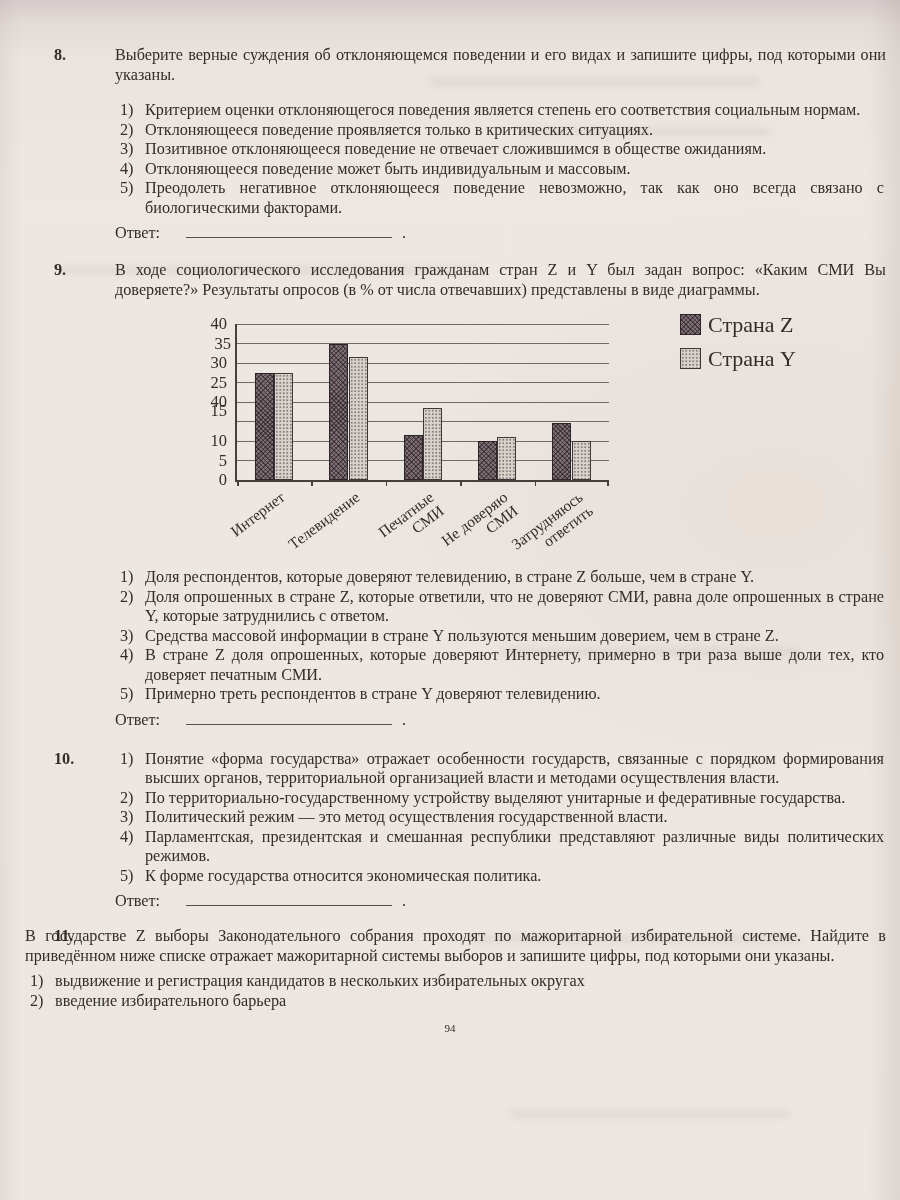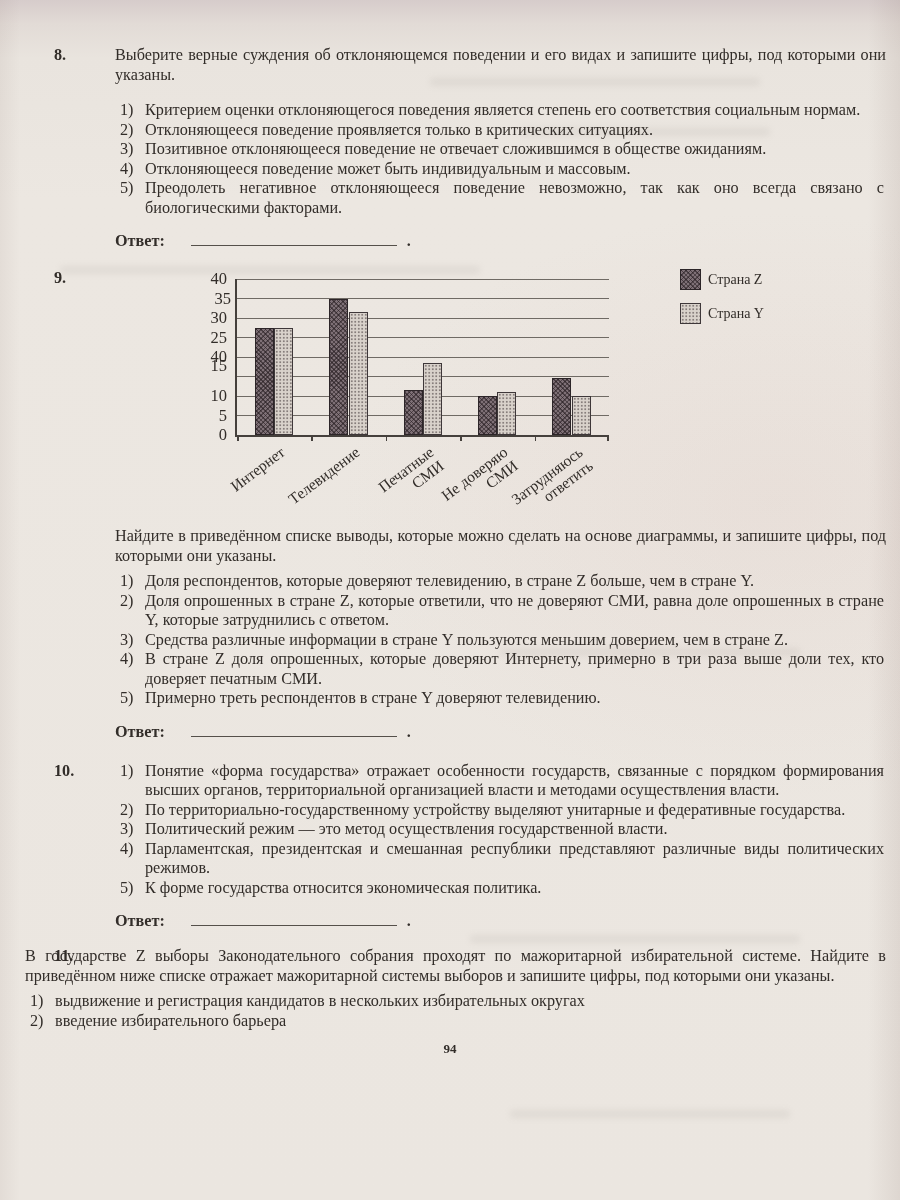--- a/index.html
+++ b/index.html
@@ -21,21 +21,21 @@
   .bleed{position:absolute;background:#9b938d;opacity:0.14;filter:blur(3px);border-radius:3px;}
 
   .question{position:relative;padding:0 14px 0 115px;}
   .qnum{position:absolute;left:54px;top:0;font-weight:bold;}
   .intro,.followup{text-align:justify;}
   .items{margin-top:16px;}
   .items.tight{margin-top:6px;}
   .item{display:flex;}
   .item .mk{flex:0 0 30px;padding-left:5px;box-sizing:border-box;}
   .item .it{flex:1;text-align:justify;padding-right:2px;}
-  .answer{margin-top:14px;height:23px;white-space:nowrap;font-weight:bold;}
+  .answer{margin-top:6px;height:23px;white-space:nowrap;}
   .answer .line{display:inline-block;width:206px;height:13px;border-bottom:1.4px solid #55504a;margin-left:26px;}
   .answer .dot{margin-left:10px;}
 
   
   .chartwrap{position:relative;height:248px;margin-top:14px;}
   .plot{position:absolute;left:120px;top:10px;width:372px;height:156px;
         border-left:2px solid #45403c;border-bottom:2px solid #45403c;}
   .grid{position:absolute;left:0;width:100%;height:1px;background:#6f6a64;}
   .ylab{position:absolute;width:44px;text-align:right;font-size:16.5px;line-height:16px;}
   .tick{position:absolute;width:1.6px;height:6px;background:#45403c;top:100%;}
@@ -47,23 +47,23 @@
       border:1px solid #2c2528;}
   .sY{background-color:#d9d2cb;
       background-image:radial-gradient(rgba(66,56,58,0.55) 0.7px, rgba(0,0,0,0) 1.1px);
       background-size:3.5px 3.5px;
       border:1px solid #3e3739;}
   .xlab{position:absolute;width:118px;text-align:right;font-size:15.5px;line-height:16.5px;
         transform:rotate(-37deg);transform-origin:100% 0%;}
   .legend{position:absolute;left:565px;top:0;display:flex;flex-direction:column;gap:13px;}
   .lrow{display:flex;align-items:center;}
   .sw{width:21px;height:21px;box-sizing:border-box;}
-  .lrow .ltxt{margin-left:7px;font-size:14px;}
-
-  .pagenum{margin-top:8px;text-align:center;font-size:13px;font-weight:bold;}
+  .lrow .ltxt{margin-left:7px;font-size:22px;}
+
+  .pagenum{margin-top:8px;text-align:center;font-size:11px;}
   .mt14{margin-top:14px;}.mt16{margin-top:16px;}.mt12{margin-top:12px;padding-left:25px;}
   .fu{margin-top:10px;}
 </style>
 </head>
 <body>
 
 <div class="page">
 
   <div class="bleed" style="left:430px;top:78px;width:330px;height:8px;"></div>
   <div class="bleed" style="left:520px;top:128px;width:250px;height:8px;"></div>
@@ -97,20 +97,21 @@
           <span class="it">Преодолеть негативное отклоняющееся поведение невозможно, так как оно всегда связано с биологическими факторами.</span>
         </div>
       </div>
     <div class="answer">
       <span>Ответ:</span><span class="line"></span><span class="dot">.</span>
     </div>
   </div>
 
   <div class="question mt14">
     <span class="qnum">9.</span>
+    <div class="intro">В ходе социологического исследования гражданам стран Z и Y был задан вопрос: «Каким СМИ Вы доверяете?» Результаты опросов (в % от числа отвечавших) представлены в виде диаграммы.</div>
 
     <div class="chartwrap">
       <div class="plot">
           <div class="grid" style="bottom: 19px;"></div>
           <div class="grid" style="bottom: 38.5px;"></div>
           <div class="grid" style="bottom: 58px;"></div>
           <div class="grid" style="bottom: 77.5px;"></div>
           <div class="grid" style="bottom: 97px;"></div>
           <div class="grid" style="bottom: 116.5px;"></div>
           <div class="grid" style="bottom: 136px;"></div>
@@ -151,33 +152,32 @@
         <div class="ylab" style="left: 68px; top: 41px;">30</div>
         <div class="ylab" style="left: 72px; top: 21.5px;">35</div>
         <div class="ylab" style="left: 68px; top: 2px;">40</div>
         <div class="xlab" style="left: 45.2px; top: 175px;">Интернет</div>
         <div class="xlab" style="left: 119.6px; top: 175px;">Телевидение</div>
         <div class="xlab" style="left: 194px; top: 175px;">Печатные<br>СМИ</div>
         <div class="xlab" style="left: 268.4px; top: 175px;">Не доверяю<br>СМИ</div>
         <div class="xlab" style="left: 342.8px; top: 175px;">Затрудняюсь<br>ответить</div>
       </div>
 
-    <div class="followup fu">Найдите в приведённом списке выводы, которые можно сделать на основе диаграммы, и запишите цифры, под которыми они указаны.</div>
     <div class="items tight">
         <div class="item">
           <span class="mk">1)</span>
           <span class="it">Доля респондентов, которые доверяют телевидению, в стране Z больше, чем в стране Y.</span>
         </div>
         <div class="item">
           <span class="mk">2)</span>
           <span class="it">Доля опрошенных в стране Z, которые ответили, что не доверяют СМИ, равна доле опрошенных в стране Y, которые затруднились с ответом.</span>
         </div>
         <div class="item">
           <span class="mk">3)</span>
-          <span class="it">Средства различные информации в стране Y пользуются меньшим доверием, чем в стране Z.</span>
+          <span class="it">Средства массовой информации в стране Y пользуются меньшим доверием, чем в стране Z.</span>
         </div>
         <div class="item">
           <span class="mk">4)</span>
           <span class="it">В стране Z доля опрошенных, которые доверяют Интернету, примерно в три раза выше доли тех, кто доверяет печатным СМИ.</span>
         </div>
         <div class="item">
           <span class="mk">5)</span>
           <span class="it">Примерно треть респондентов в стране Y доверяют телевидению.</span>
         </div>
       </div>

